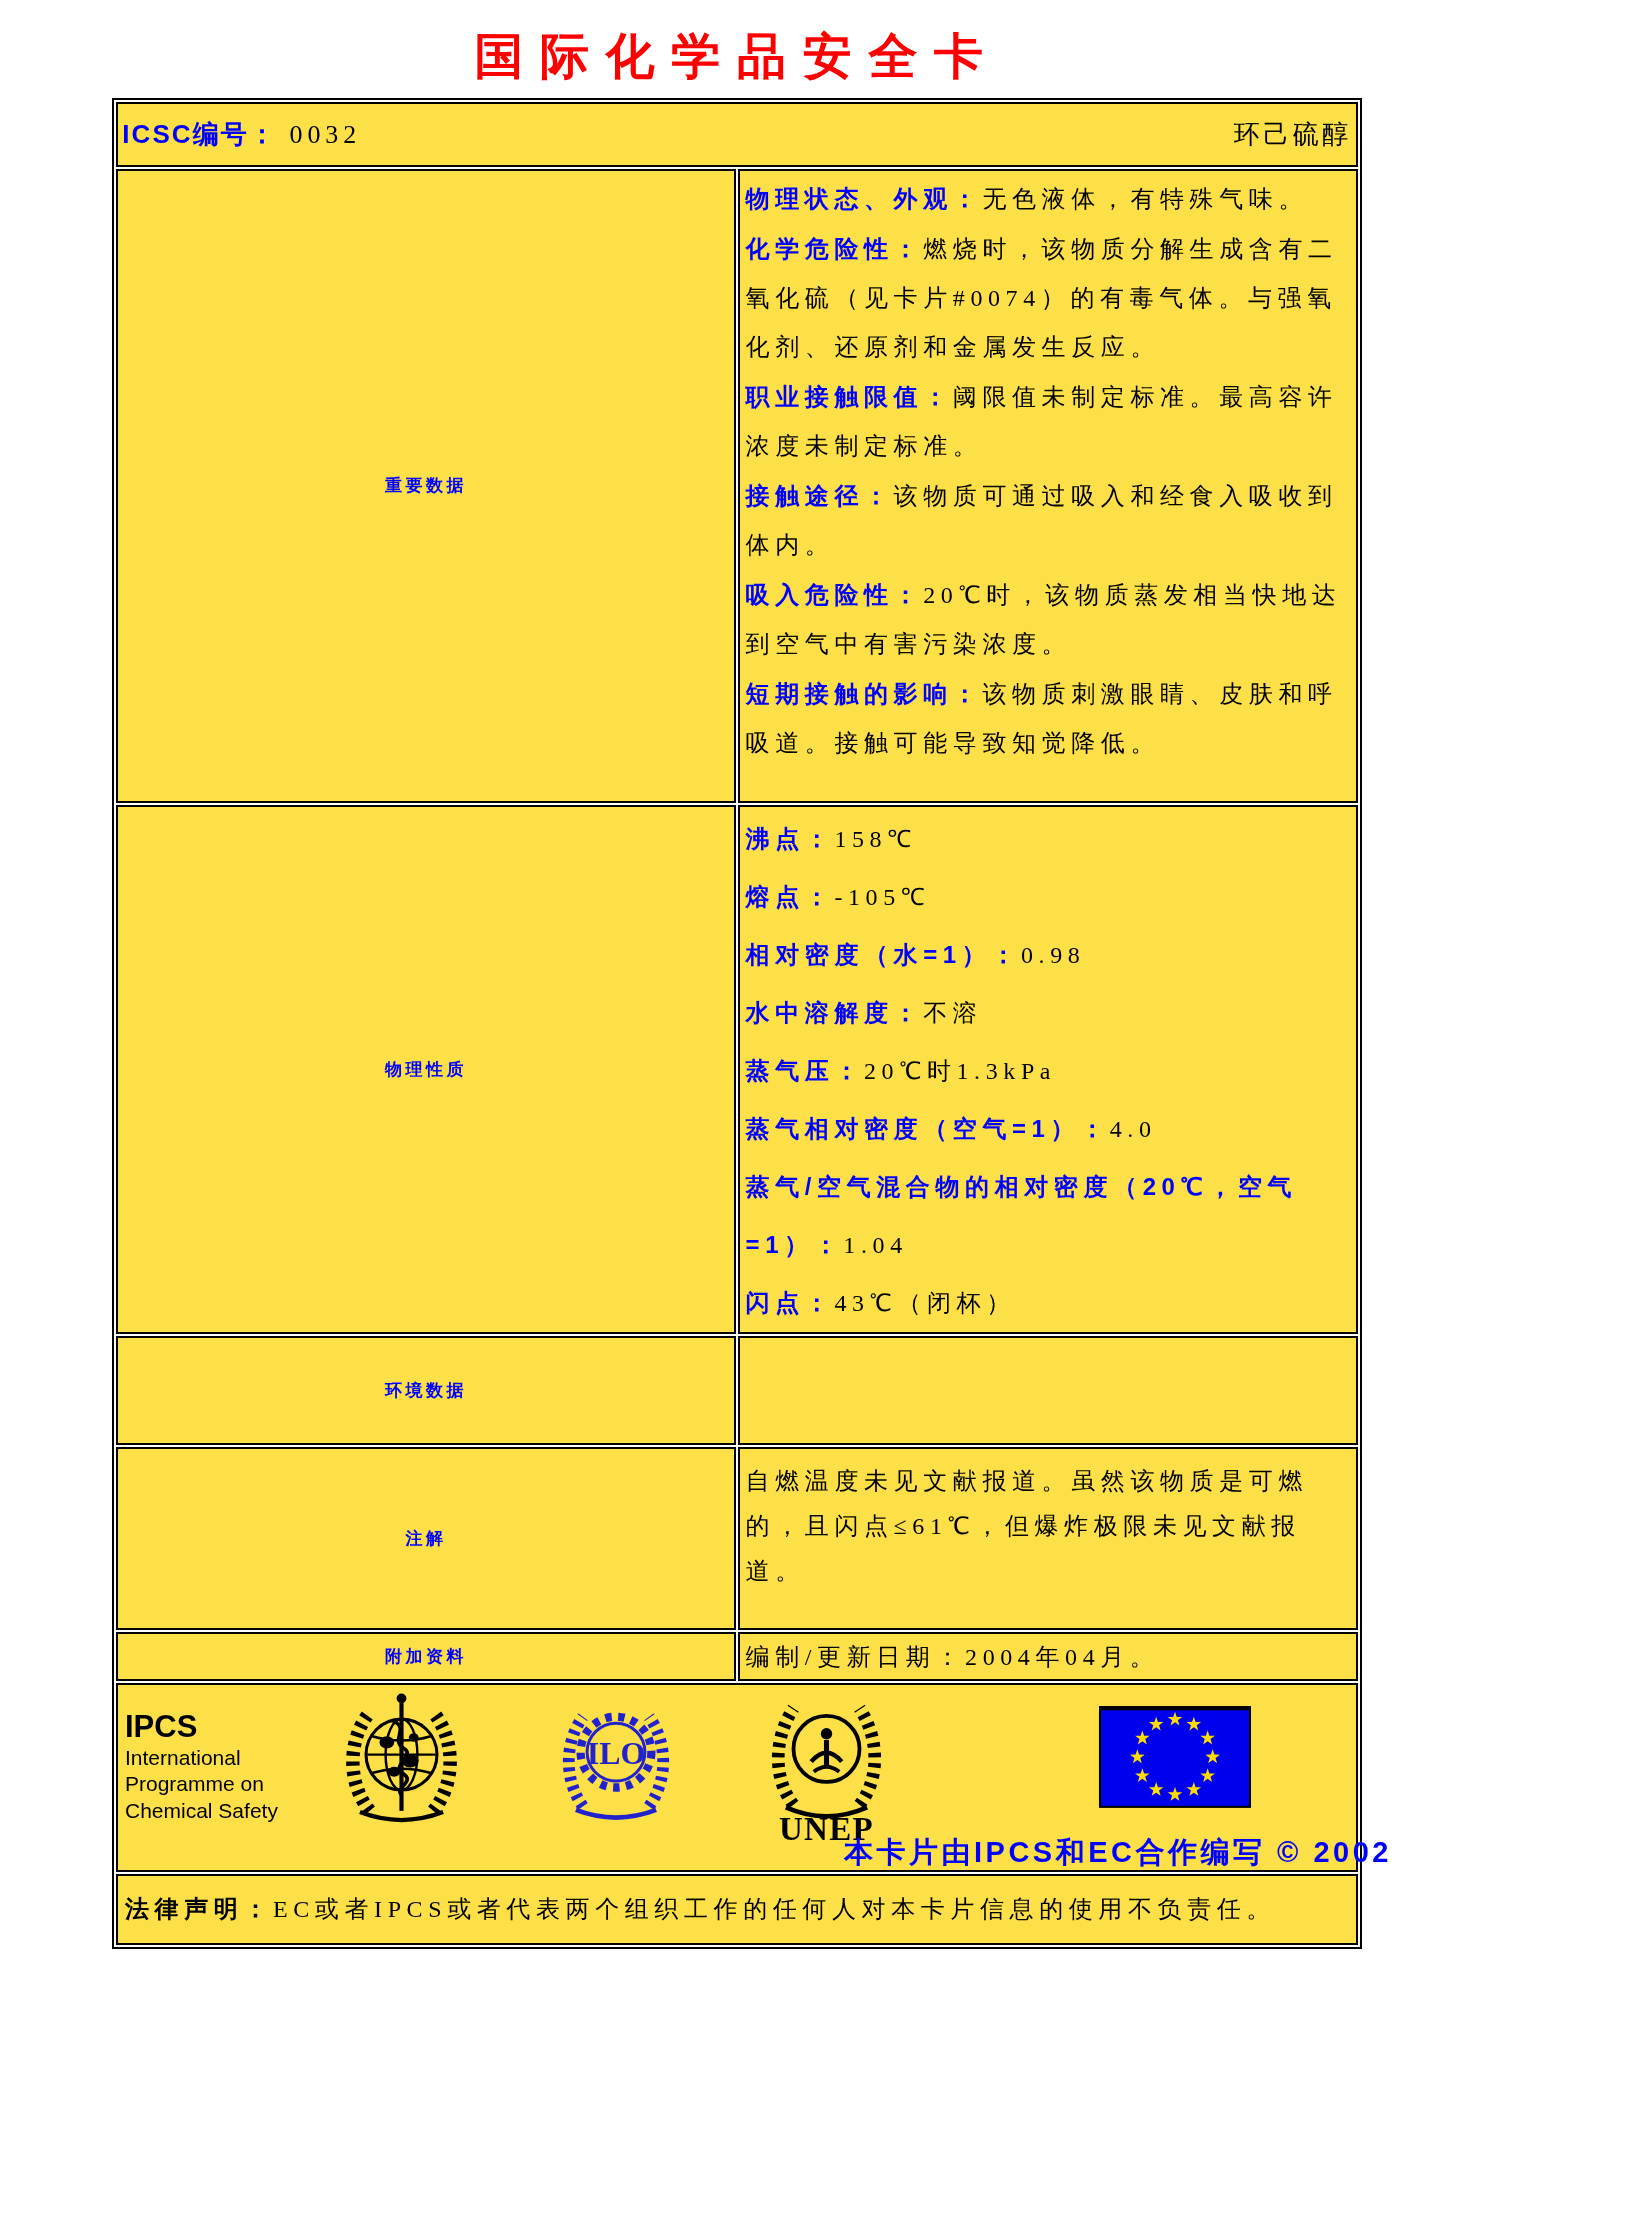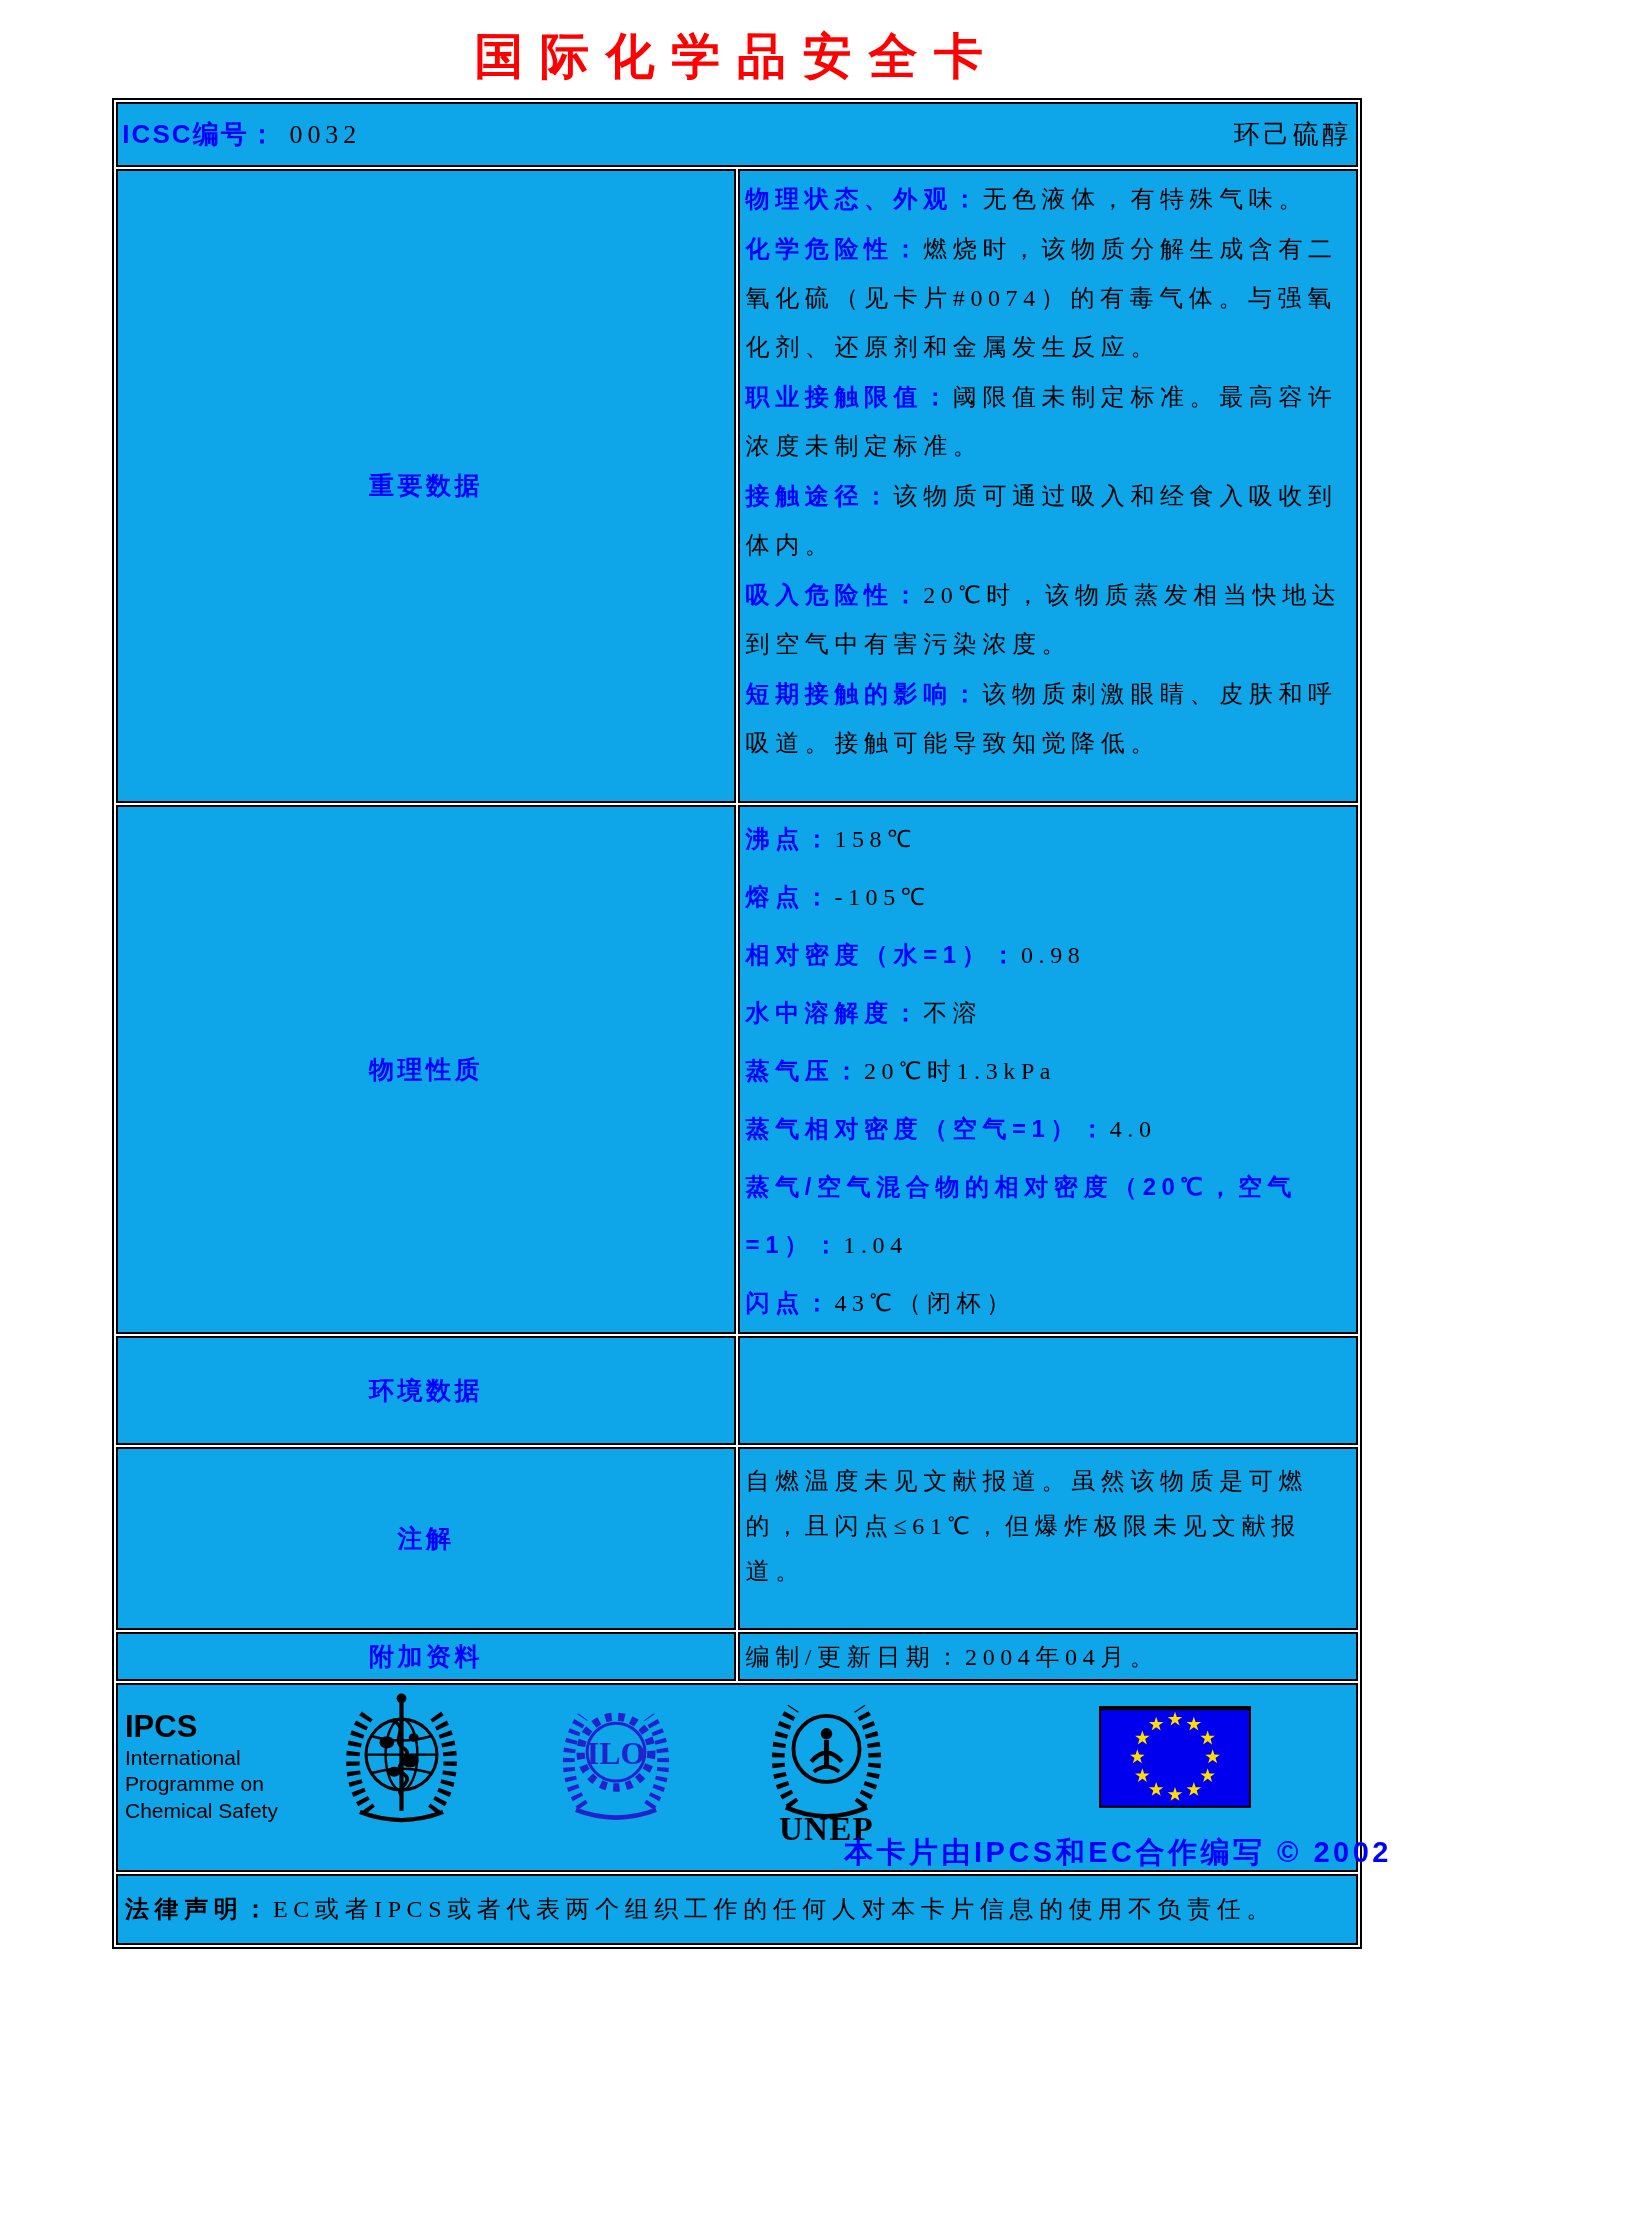--- a/index.html
+++ b/index.html
@@ -4,24 +4,24 @@
 <style>
   html,body{margin:0;padding:0;background:#ffffff;}
   body{width:1650px;height:2227px;position:relative;
        font-family:"Liberation Serif",serif;color:#000;}
   .page{width:1250px;margin-left:112px;border-radius:8px;}
   .main-title{margin:0;padding-top:21px;height:77px;text-align:center;
       color:#ff0000;font-family:"Liberation Sans",sans-serif;font-weight:bold;
       font-size:49px;letter-spacing:16.7px;line-height:70px;}
   table.card{border-collapse:separate;border-spacing:2.8px;border:2.8px solid #000;
       width:1250px;table-layout:fixed;background:#fff;}
-  td{border:2.1px solid #000;background:#0ea5e9;vertical-align:top;padding:0;}
+  td{border:2.1px solid #000;background:#fde047;vertical-align:top;padding:0;}
   td.lbl{width:167px;text-align:center;vertical-align:middle;}
   .sec-label{color:#0000ff;font-weight:bold;font-family:"Liberation Sans",sans-serif;
-      font-size:25px;letter-spacing:3.5px;}
+      font-size:17px;letter-spacing:3.5px;}
   td.content{padding:2.8px 4.2px 0 5.6px;}
   p.row{margin:0;font-size:24px;letter-spacing:5.6px;line-height:49px;}
   .phys p.row{line-height:57px;}
   .k{color:#0000ff;font-weight:bold;font-family:"Liberation Sans",sans-serif;}
   .v{color:#000;font-family:"Liberation Serif",serif;}
   
   .hdr-cell{height:61px;vertical-align:middle;}
   .hdr-flex{display:flex;justify-content:space-between;align-items:center;
       padding:0 4.2px 0 4.2px;font-size:26px;letter-spacing:3.5px;}
   .hdr-left .k{letter-spacing:2.1px;}

